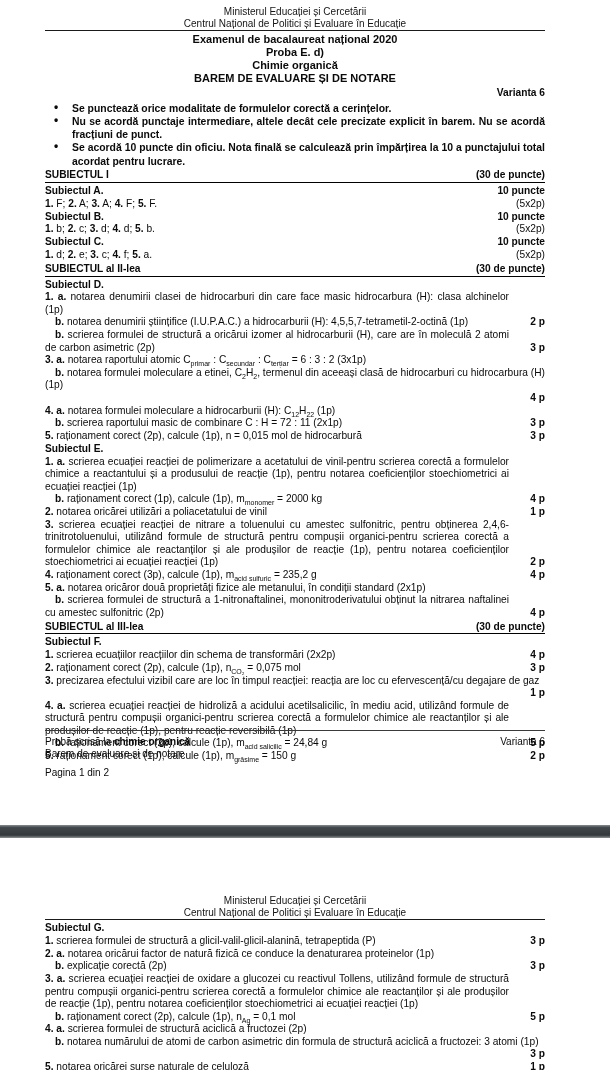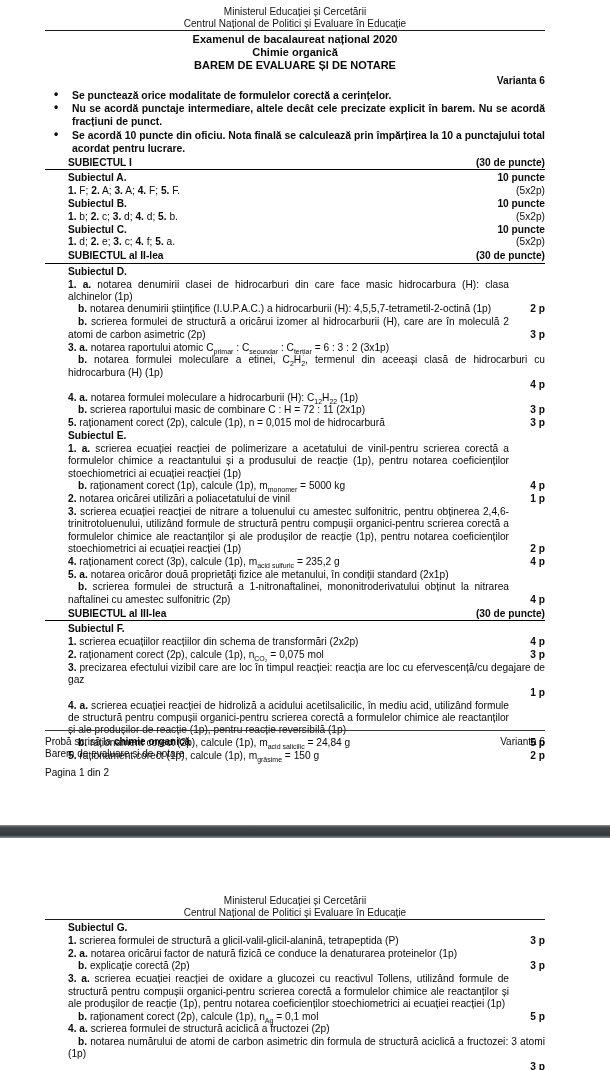--- a/index.html
+++ b/index.html
@@ -23,21 +23,21 @@
   .variant { text-align:right; font-weight:bold; margin:3px 0 2px; }
 
   .bullet { font-weight:bold; text-align:justify; padding-left:27px; position:relative; font-size:10.4px; line-height:13.2px; }
   .bullet::before { content:"\2022"; position:absolute; left:9px; top:-1px; font-size:12px; }
 
   .row { position:relative; margin-top:0.5px; }
   .row.pr { padding-right:36px; }
   .row.flexr { display:flex; justify-content:space-between; }
   .row.rule { display:flex; justify-content:space-between; font-weight:bold;
               border-bottom:1.8px solid #000; margin:1.5px 0 2px; }
-  .ln { text-align:justify;margin-left:23px; }
+  .ln { text-align:justify; }
   .ln.i1 { text-indent:10px; }
   .b { font-weight:bold; }
   sub.s { font-size:7px; line-height:0; }
   .pts { font-weight:bold; white-space:nowrap;text-align:right; }
   .row.item .pts { position:absolute; right:0; bottom:0; }
   .row .pts.own { position:static; text-align:right; display:block; }
   .pts.normal { font-weight:normal; }
 
   #footer1 { position:absolute; left:45px; right:65px; top:730px; font-size:10px; line-height:12.2px; }
   .footer-rule { border-top:1.5px solid #3a3a3a; margin-bottom:5px; }
@@ -47,20 +47,21 @@
 </head>
 <body>
 
 <div class="page" id="page1">
   <div class="ministry center">Ministerul Educației și Cercetării</div>
   <div class="ministry center">Centrul Național de Politici și Evaluare în Educație</div>
   <div class="ministry-rule"></div>
 
   <div id="title-block1">
       <div class="title-line">Examenul de bacalaureat național 2020</div>
+      <div class="title-line">Proba E. d)</div>
       <div class="title-line">Chimie organică</div>
       <div class="title-line">BAREM DE EVALUARE ȘI DE NOTARE</div>
     </div>
 
   <div class="variant">Varianta 6</div>
 
   <div class="bullets" id="bullets1">
       <div class="bullet">Se punctează orice modalitate de formulelor corectă a cerințelor.</div>
       <div class="bullet">Nu se acordă punctaje intermediare, altele decât cele precizate explicit în barem. Nu se acordă fracțiuni de punct.</div>
       <div class="bullet">Se acordă 10 puncte din oficiu. Nota finală se calculează prin împărțirea la 10 a punctajului total acordat pentru lucrare.</div>
@@ -123,21 +124,21 @@
       </div>
       <div class="row item pr">
         <div class="ln"><span class="b">5.</span><span> raționament corect (2p), calcule (1p), n = 0,015 mol de hidrocarbură</span></div>
         <div class="pts">3 p</div>
       </div>
       <div class="row flexr">
         <div class="ln"><span class="b">Subiectul E.</span></div>
       </div>
       <div class="row item pr">
         <div class="ln"><span class="b">1. a.</span><span> scrierea ecuației reacției de polimerizare a acetatului de vinil-pentru scrierea corectă a formulelor chimice a reactantului și a produsului de reacție (1p), pentru notarea coeficienților stoechiometrici ai ecuației reacției (1p)</span></div>
-        <div class="ln i1"><span class="b">b.</span><span> raționament corect (1p), calcule (1p), m</span><sub class="s">monomer</sub><span> = 5000 kg</span></div>
+        <div class="ln i1"><span class="b">b.</span><span> raționament corect (1p), calcule (1p), m</span><sub class="s">monomer</sub><span> = 2000 kg</span></div>
         <div class="pts">4 p</div>
       </div>
       <div class="row item pr">
         <div class="ln"><span class="b">2.</span><span> notarea oricărei utilizări a poliacetatului de vinil</span></div>
         <div class="pts">1 p</div>
       </div>
       <div class="row item pr">
         <div class="ln"><span class="b">3.</span><span> scrierea ecuației reacției de nitrare a toluenului cu amestec sulfonitric, pentru obținerea 2,4,6-trinitrotoluenului, utilizând formule de structură pentru compușii organici-pentru scrierea corectă a formulelor chimice ale reactanților și ale produșilor de reacție (1p), pentru notarea coeficienților stoechiometrici ai ecuației reacției (1p)</span></div>
         <div class="pts">2 p</div>
       </div>

